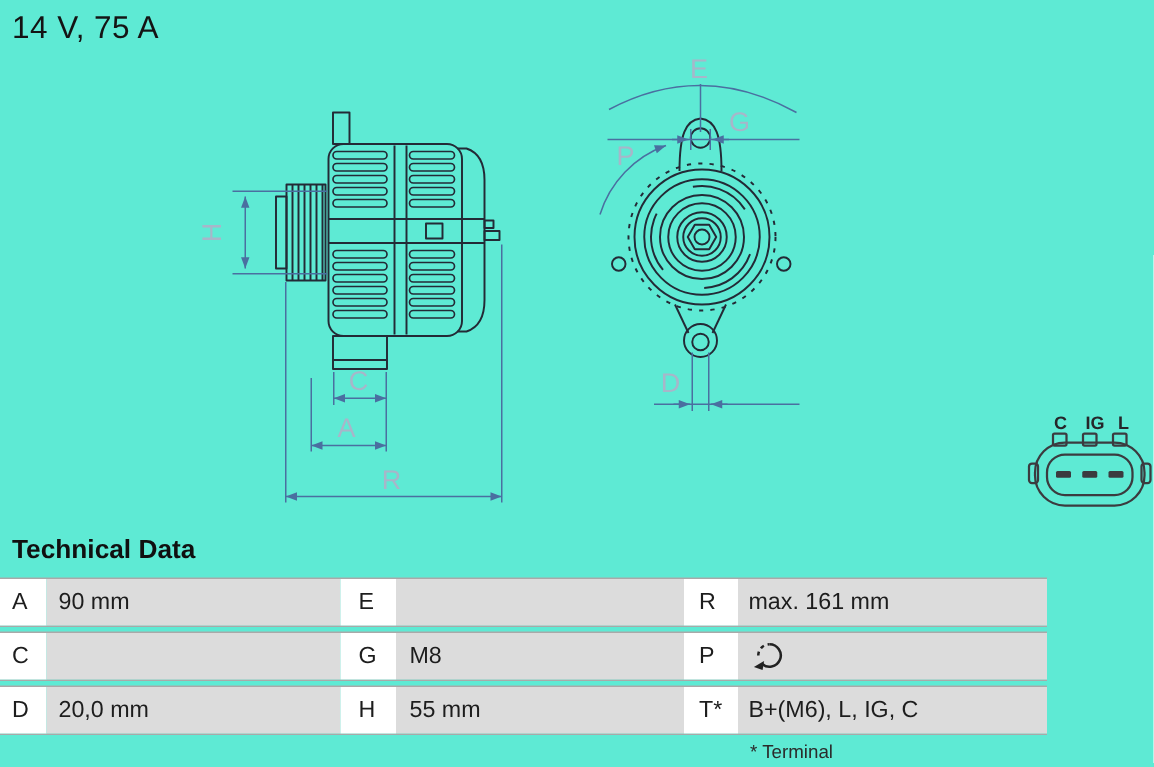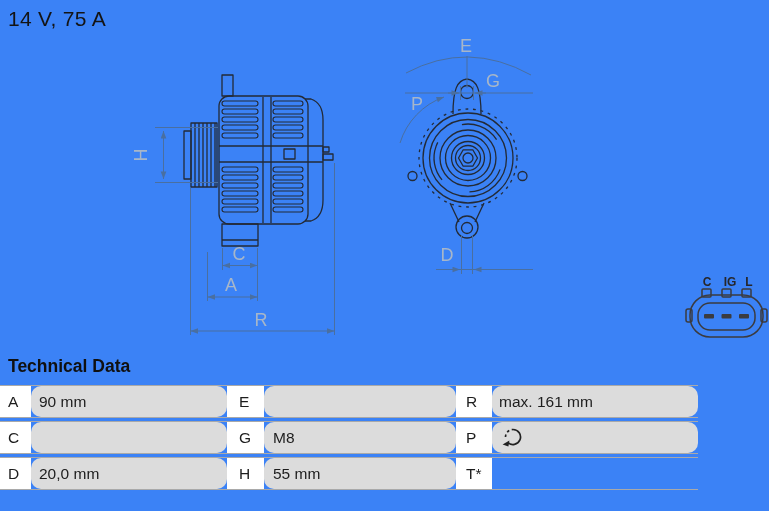--- a/index.html
+++ b/index.html
@@ -1,18 +1,18 @@
 <!DOCTYPE html>
 <html style="--drawing-line: #232a36; --dimension-line: #4a6fa0; --dimension-label: #a7b6c9; --connector-line: #3b3b3f; --table-cell-bg: #dcdcdc; --table-border: #a9a9a9;"><head>
 <meta charset="utf-8">
 <style>
   * { box-sizing: border-box; }
   html,body { margin:0; padding:0; background:#fff; }
   .page {
-    position: relative; width: 769px; height: 511px; background: #3b82f6;
+    position: relative; width: 769px; height: 511px; background: #5eead4;
     font-family: "Liberation Sans", sans-serif; overflow: hidden;
   }
   .rating {
     position: absolute; top: 7px; left: 8px;
     font-size: 21px; color: #141414; letter-spacing: .3px;
   }
   svg.drawing { position:absolute; top:0; left:0; }
 
   
   .dk   { stroke: var(--drawing-line,#232a36); fill: none; stroke-width: 1.3; stroke-linejoin: round; }
@@ -28,21 +28,21 @@
   .tech { position:absolute; left:0; top:356px; width:698px; }
   .tech-title { margin:0 0 8px 8px; font-size:17.5px; font-weight:700; color:#101010; }
   .trow {
     display:flex; height:33px; margin-bottom:3px; align-items:stretch;
     border-top:1px solid var(--table-border,#a9a9a9);
     border-bottom:1px solid var(--table-border,#a9a9a9);
     font-size:15.5px; color:#1d1d1d;
   }
   .cell { display:flex; align-items:center; }
   .k { background:#fff; }
-  .v { background:var(--table-cell-bg,#dcdcdc);border-radius:10px; }
+  .v { background:var(--table-cell-bg,#dcdcdc); }
   .k1 { width:31px;  padding-left:8px; }
   .v1 { width:196px; padding-left:8px; }
   .k2 { width:37px;  padding-left:12px; }
   .v2 { width:192px; padding-left:9px; }
   .k3 { width:36px;  padding-left:10px; }
   .v3 { flex:1;      padding-left:7px;text-align:right; }
   .rot-icon { display:block; }
   .footnote { margin:4px 0 0 500px; font-size:12.5px; color:#2b2b2b; }
 </style>
 </head>
@@ -233,17 +233,19 @@
         </svg>
       </div>
     </div>
 
     <div class="trow">
       <div class="cell k k1">D</div>
       <div class="cell v v1">20,0 mm</div>
       <div class="cell k k2">H</div>
       <div class="cell v v2">55 mm</div>
       <div class="cell k k3">T*</div>
+      <div class="cell v v3">B+(M6), L, IG, C</div>
     </div>
 
+    <div class="footnote">* Terminal</div>
   </div>
 
 </div>
 
 </body></html>

